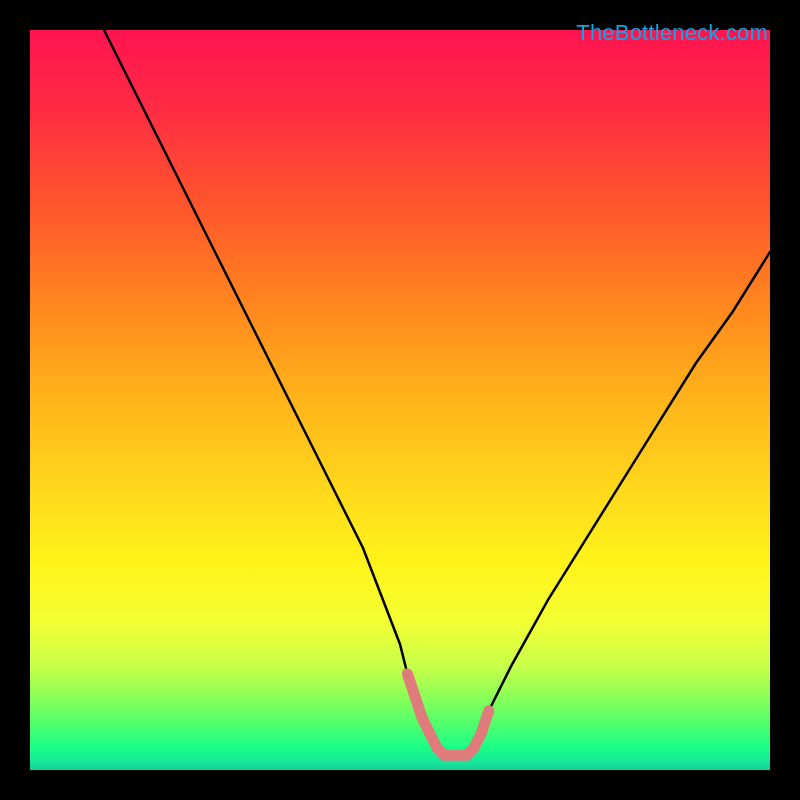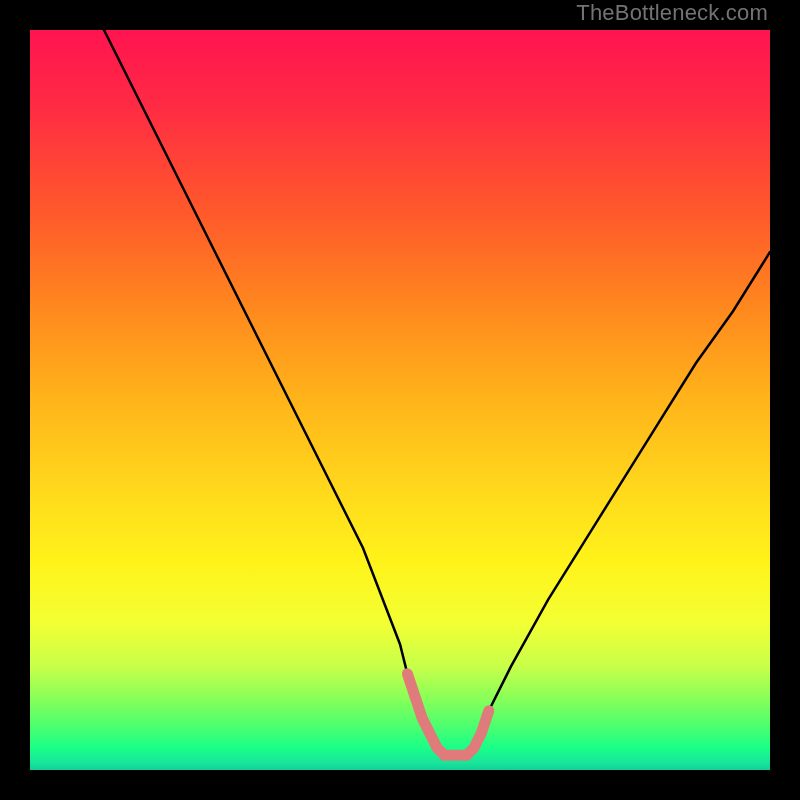--- a/index.html
+++ b/index.html
@@ -35,23 +35,23 @@
       #c8ff4a 86%,
       #8dff57 90%,
       #4dff6e 94%,
       #1aff88 97%,
       #18e59a 99%,
       #11d19a 100%
     );
   }
   .watermark {
     position: absolute;
-    top: 0;
+    top: 20px;
     right: 32px;
-    color: #737373;
+    color: #0ea5e9;
     font-size: 22px;
     font-weight: 400;
     letter-spacing: 0.2px;
     user-select: none;
   }
   svg.curve {
     position: absolute;
     left: 0;
     top: 0;
     width: 740px;

